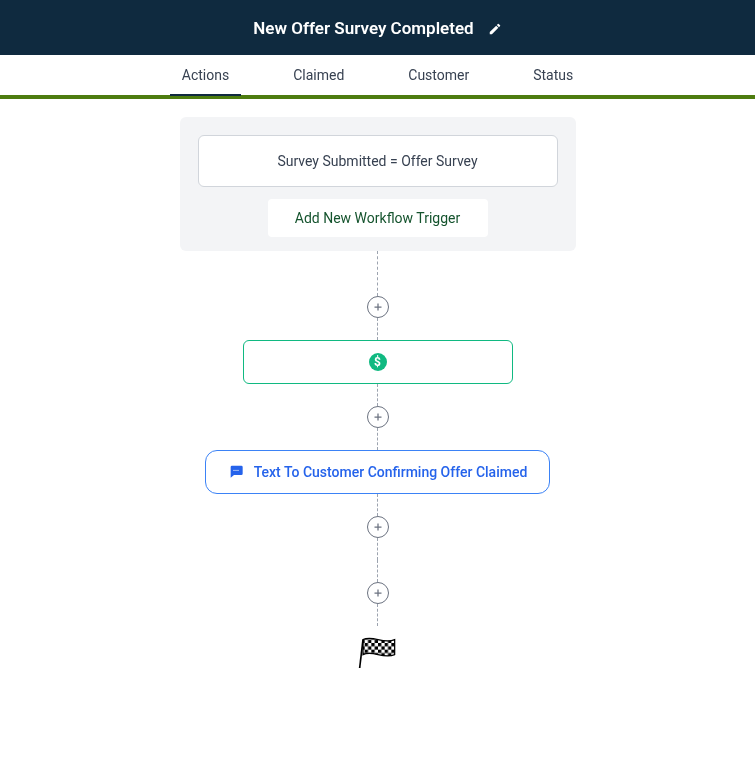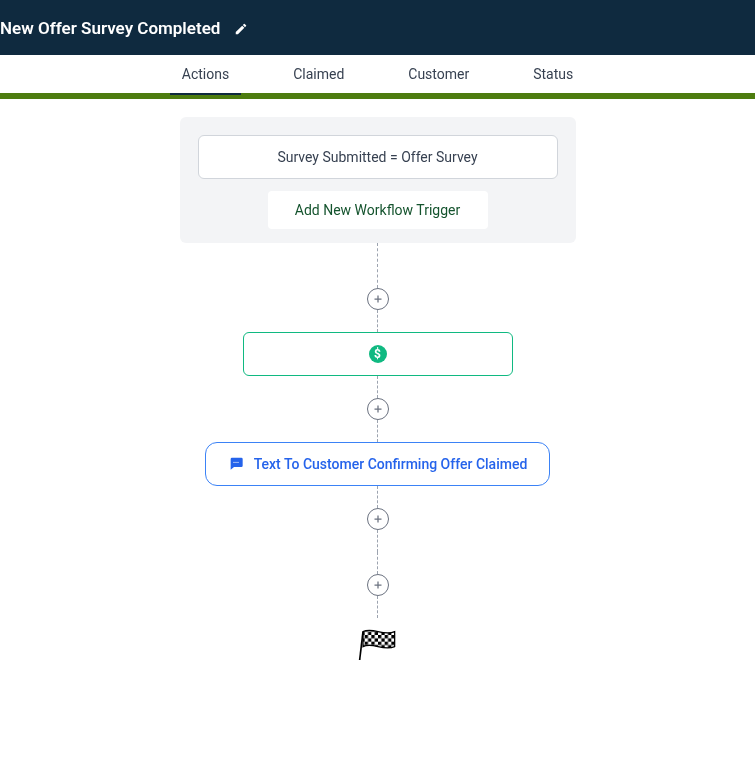--- a/index.html
+++ b/index.html
@@ -2,29 +2,29 @@
 <html><head>
 <meta charset="utf-8">
 <style>
   * { box-sizing: border-box; margin: 0; padding: 0; }
   html, body { width: 755px; height: 774px; font-family: -apple-system, BlinkMacSystemFont, "Segoe UI", Roboto, Arial, sans-serif; background: #fff; }
   .header {
     background: #0f2a3f;
     height: 55px;
     display: flex;
     align-items: center;
-    justify-content: flex-start;
+    justify-content: center;
     gap: 14px;
     color: #fff;
   }
   .header-title { font-size: 17px; font-weight: 600; }
   .edit-icon { width: 14px; height: 14px; color: #fff; cursor: pointer; }
   .tabs-bar {
     height: 44px;
-    border-bottom: 6px solid #4d7c0f;
+    border-bottom: 4px solid #4d7c0f;
     display: flex;
     align-items: center;
     justify-content: center;
     gap: 60px;
   }
   .tab { font-size: 14px; color: #374151; padding: 12px 2px; cursor: pointer; position: relative; }
   .tab.active::after {
     content: "";
     position: absolute;
     left: -10px; right: -10px; bottom: -1px;
@@ -44,21 +44,21 @@
     background: #f3f4f6;
     border-radius: 6px;
     padding: 18px 18px 14px 18px;
     display: flex;
     flex-direction: column;
     align-items: center;
     gap: 12px;
   }
   .trigger-chip {
     width: 360px;
-    height: 44px;
+    height: 52px;
     background: #fff;
     border: 1px solid #d1d5db;
     border-radius: 6px;
     display: flex;
     align-items: center;
     justify-content: center;
     font-size: 14px;
     color: #374151;
     cursor: pointer;
   }

